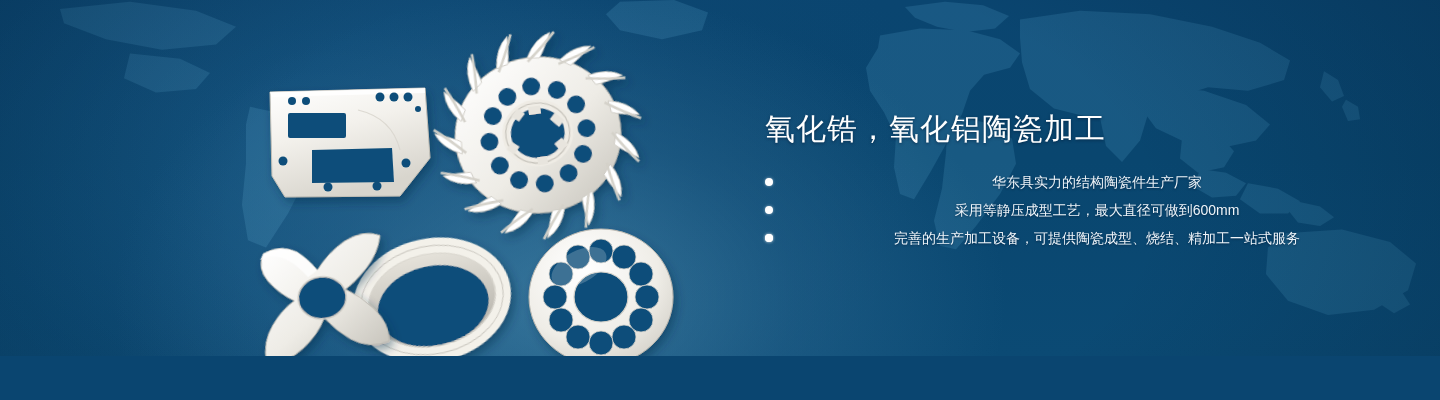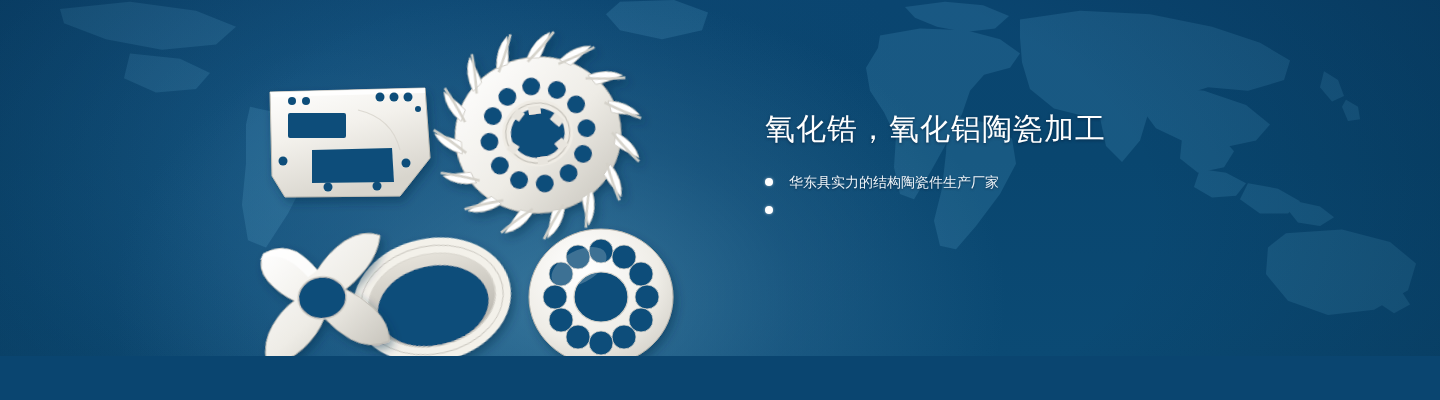--- a/index.html
+++ b/index.html
@@ -74,20 +74,21 @@
     letter-spacing: 1px;
     font-weight: 400;
     margin: 0 0 22px 0;
     text-shadow: 0 1px 3px rgba(0,20,45,0.55);
     white-space: nowrap;
   }
   .bullets {
     list-style: none;
     margin: 0;
     padding: 0;
+    text-align: center;
   }
   .bullets li {
     position: relative;
     padding-left: 24px;
     color: #eef4f9;
     font-size: 14px;
     line-height: 24px;
     margin-bottom: 4px;
     text-shadow: 0 1px 2px rgba(0,20,45,0.5);
     white-space: nowrap;
@@ -358,17 +359,25 @@
 
   <div class="copy">
     <h1 class="headline">氧化锆，氧化铝陶瓷加工</h1>
     <ul class="bullets">
       <li>
         <span class="bullet-dot"></span>
         <span>华东具实力的结构陶瓷件生产厂家</span>
       </li>
       <li>
         <span class="bullet-dot"></span>
+        <span>采用等静压成型工艺，最大直径可做到600mm</span>
+      </li>
+      <li>
+        <span class="bullet-dot"></span>
+      </li>
+      <li>
+        <span class="bullet-dot"></span>
+        <span>完善的生产加工设备，可提供陶瓷成型、烧结、精加工一站式服务</span>
       </li>
     </ul>
   </div>
 
 </div>
 
 </body></html>

